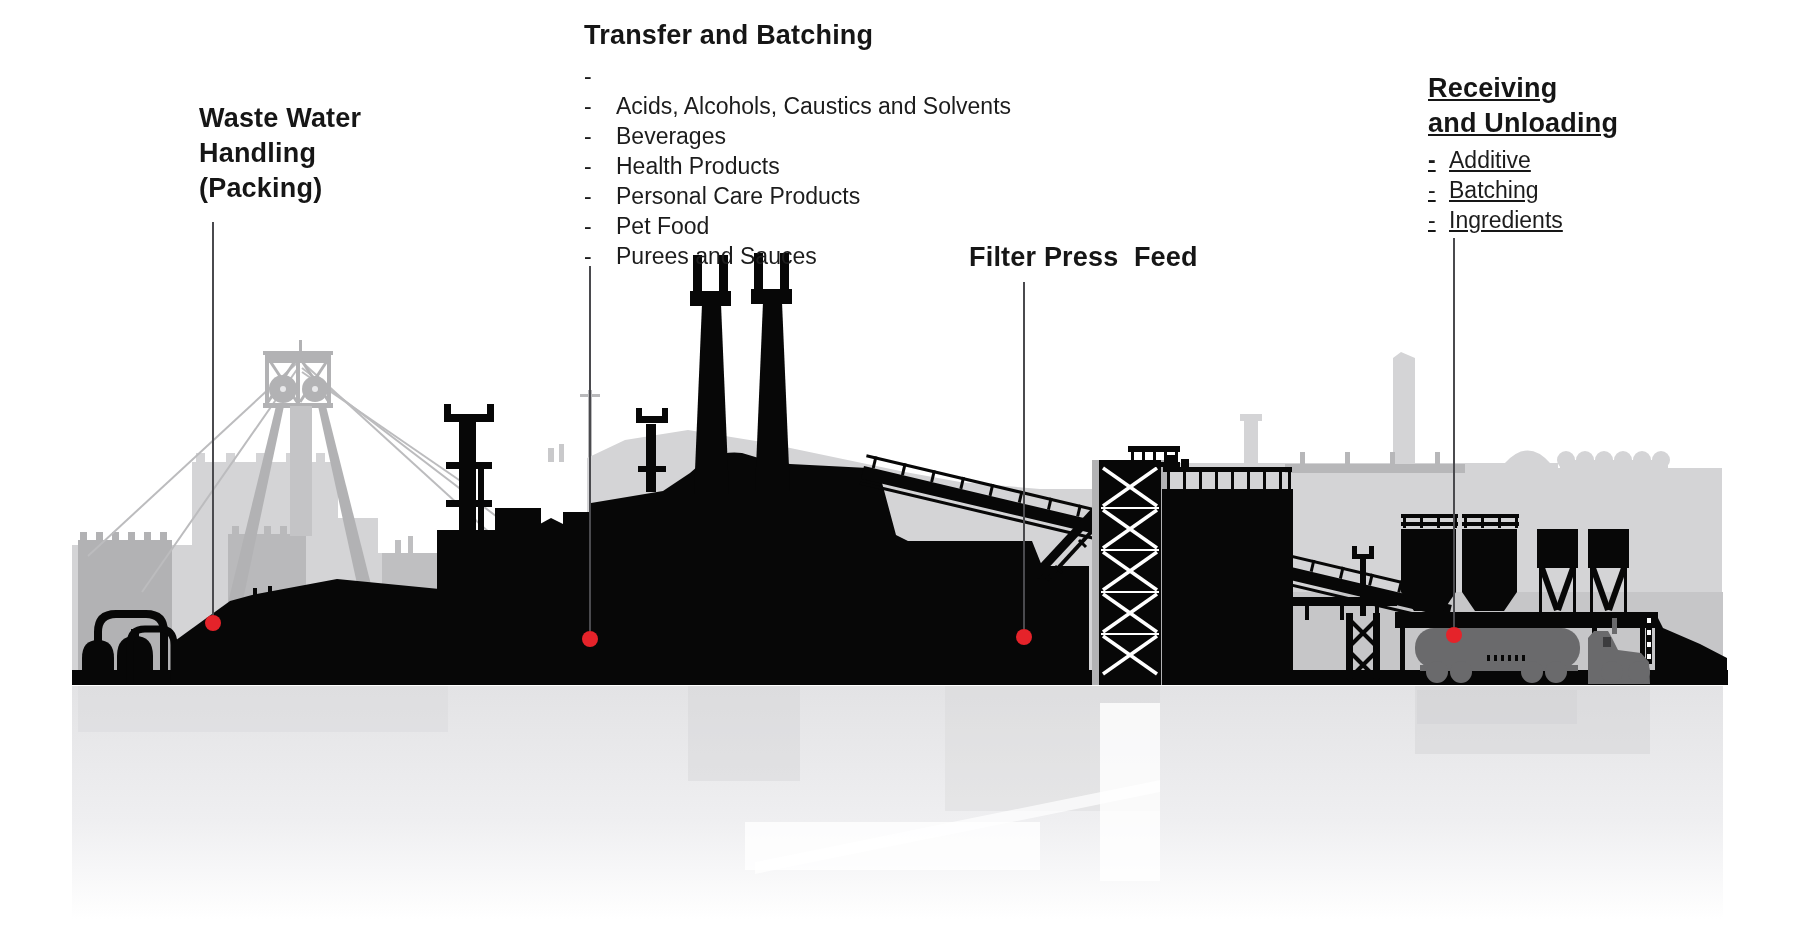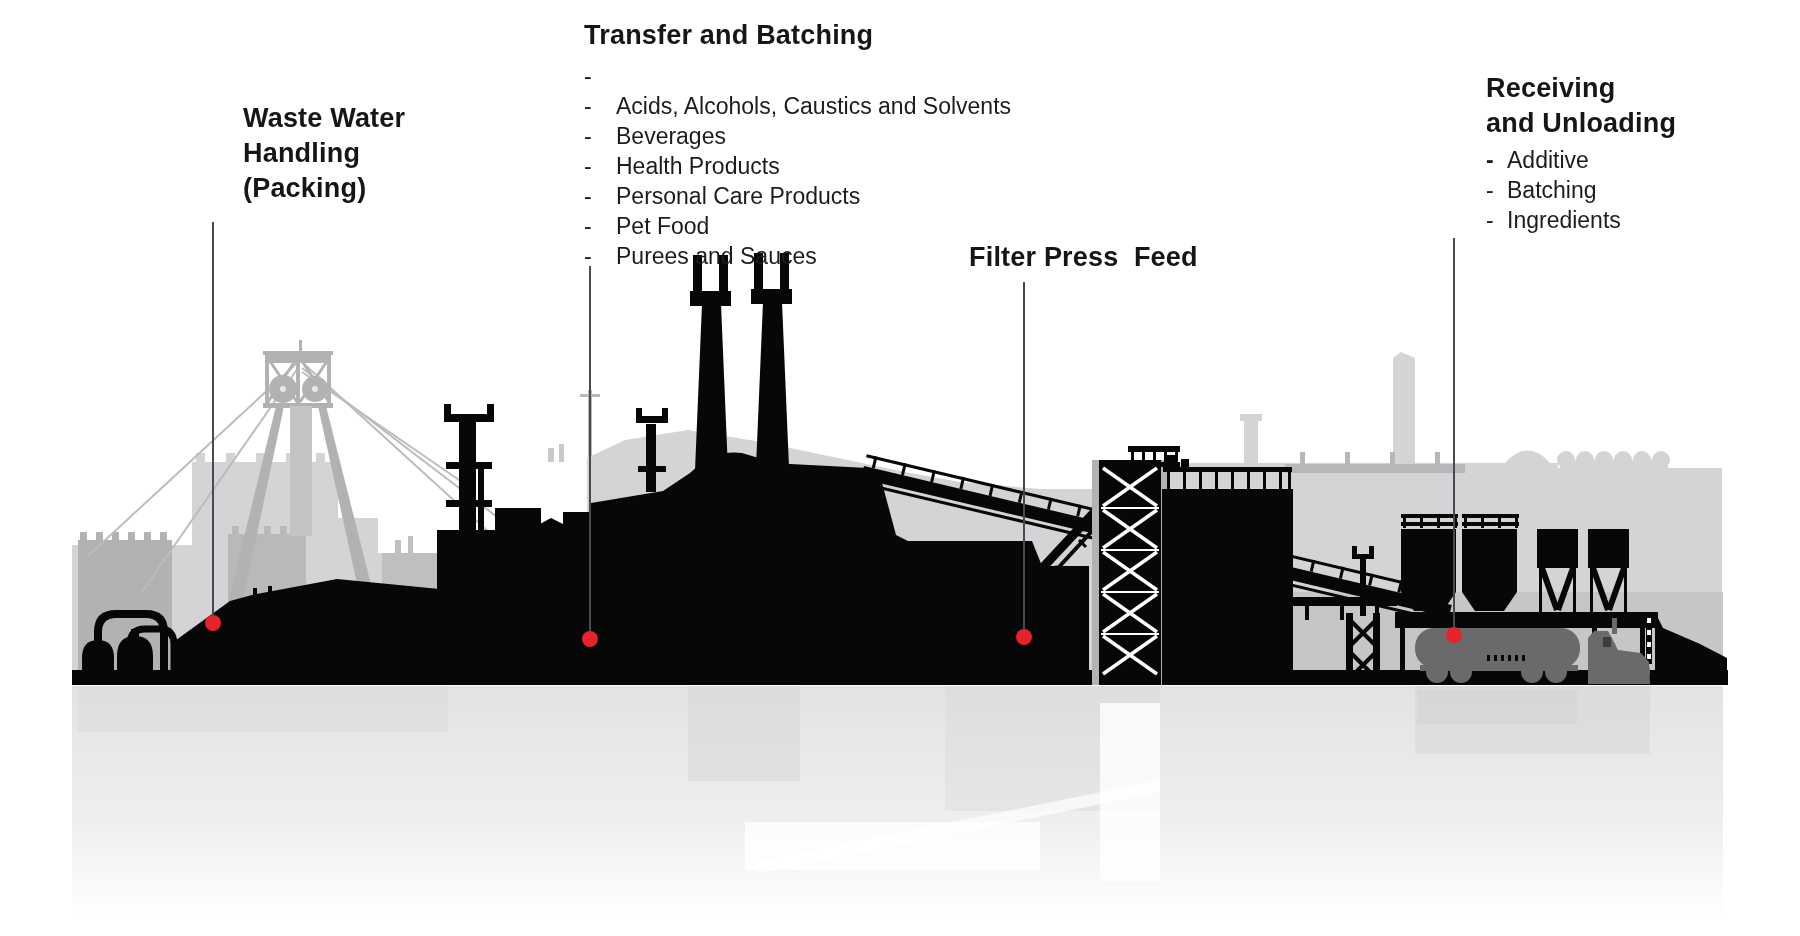--- a/index.html
+++ b/index.html
@@ -359,21 +359,21 @@
     <line x1="1454" y1="238" x2="1454" y2="627"></line>
   </g>
   <g fill="#e5232a">
     <circle cx="213" cy="623" r="8"></circle>
     <circle cx="590" cy="639" r="8"></circle>
     <circle cx="1024" cy="637" r="8"></circle>
     <circle cx="1454" cy="635" r="8"></circle>
   </g>
 </svg>
 
-  <div class="callout-label" style="left:199px;top:101px;margin-left:44px;">
+  <div class="callout-label" style="left:199px;top:101px;">
     <div class="co-head">
       <div>Waste Water</div>
       <div>Handling</div>
       <div>(Packing)</div>
     </div>
   </div>
 
   <div class="callout-label" style="left:584px;top:18px;">
     <div class="co-head">Transfer and Batching</div>
     <div class="co-list">
@@ -404,21 +404,21 @@
           <span class="dash">-</span>
           <span>Purees and Sauces</span>
         </div>
     </div>
   </div>
 
   <div class="callout-label" style="left:969px;top:240px;">
     <div class="co-head pre">Filter Press  Feed</div>
   </div>
 
-  <div class="callout-label" style="left:1486px;top:71px;">
+  <div class="callout-label" style="left:1428px;top:71px;text-decoration:underline;">
     <div class="co-head">
       <div>Receiving</div>
       <div>and Unloading</div>
     </div>
     <div class="co-list" style="margin-top:4px;">
       <div class="co-item tight">
           <span class="dash" style="font-weight:bold;">-</span>
           <span>Additive</span>
         </div>
       <div class="co-item tight">

